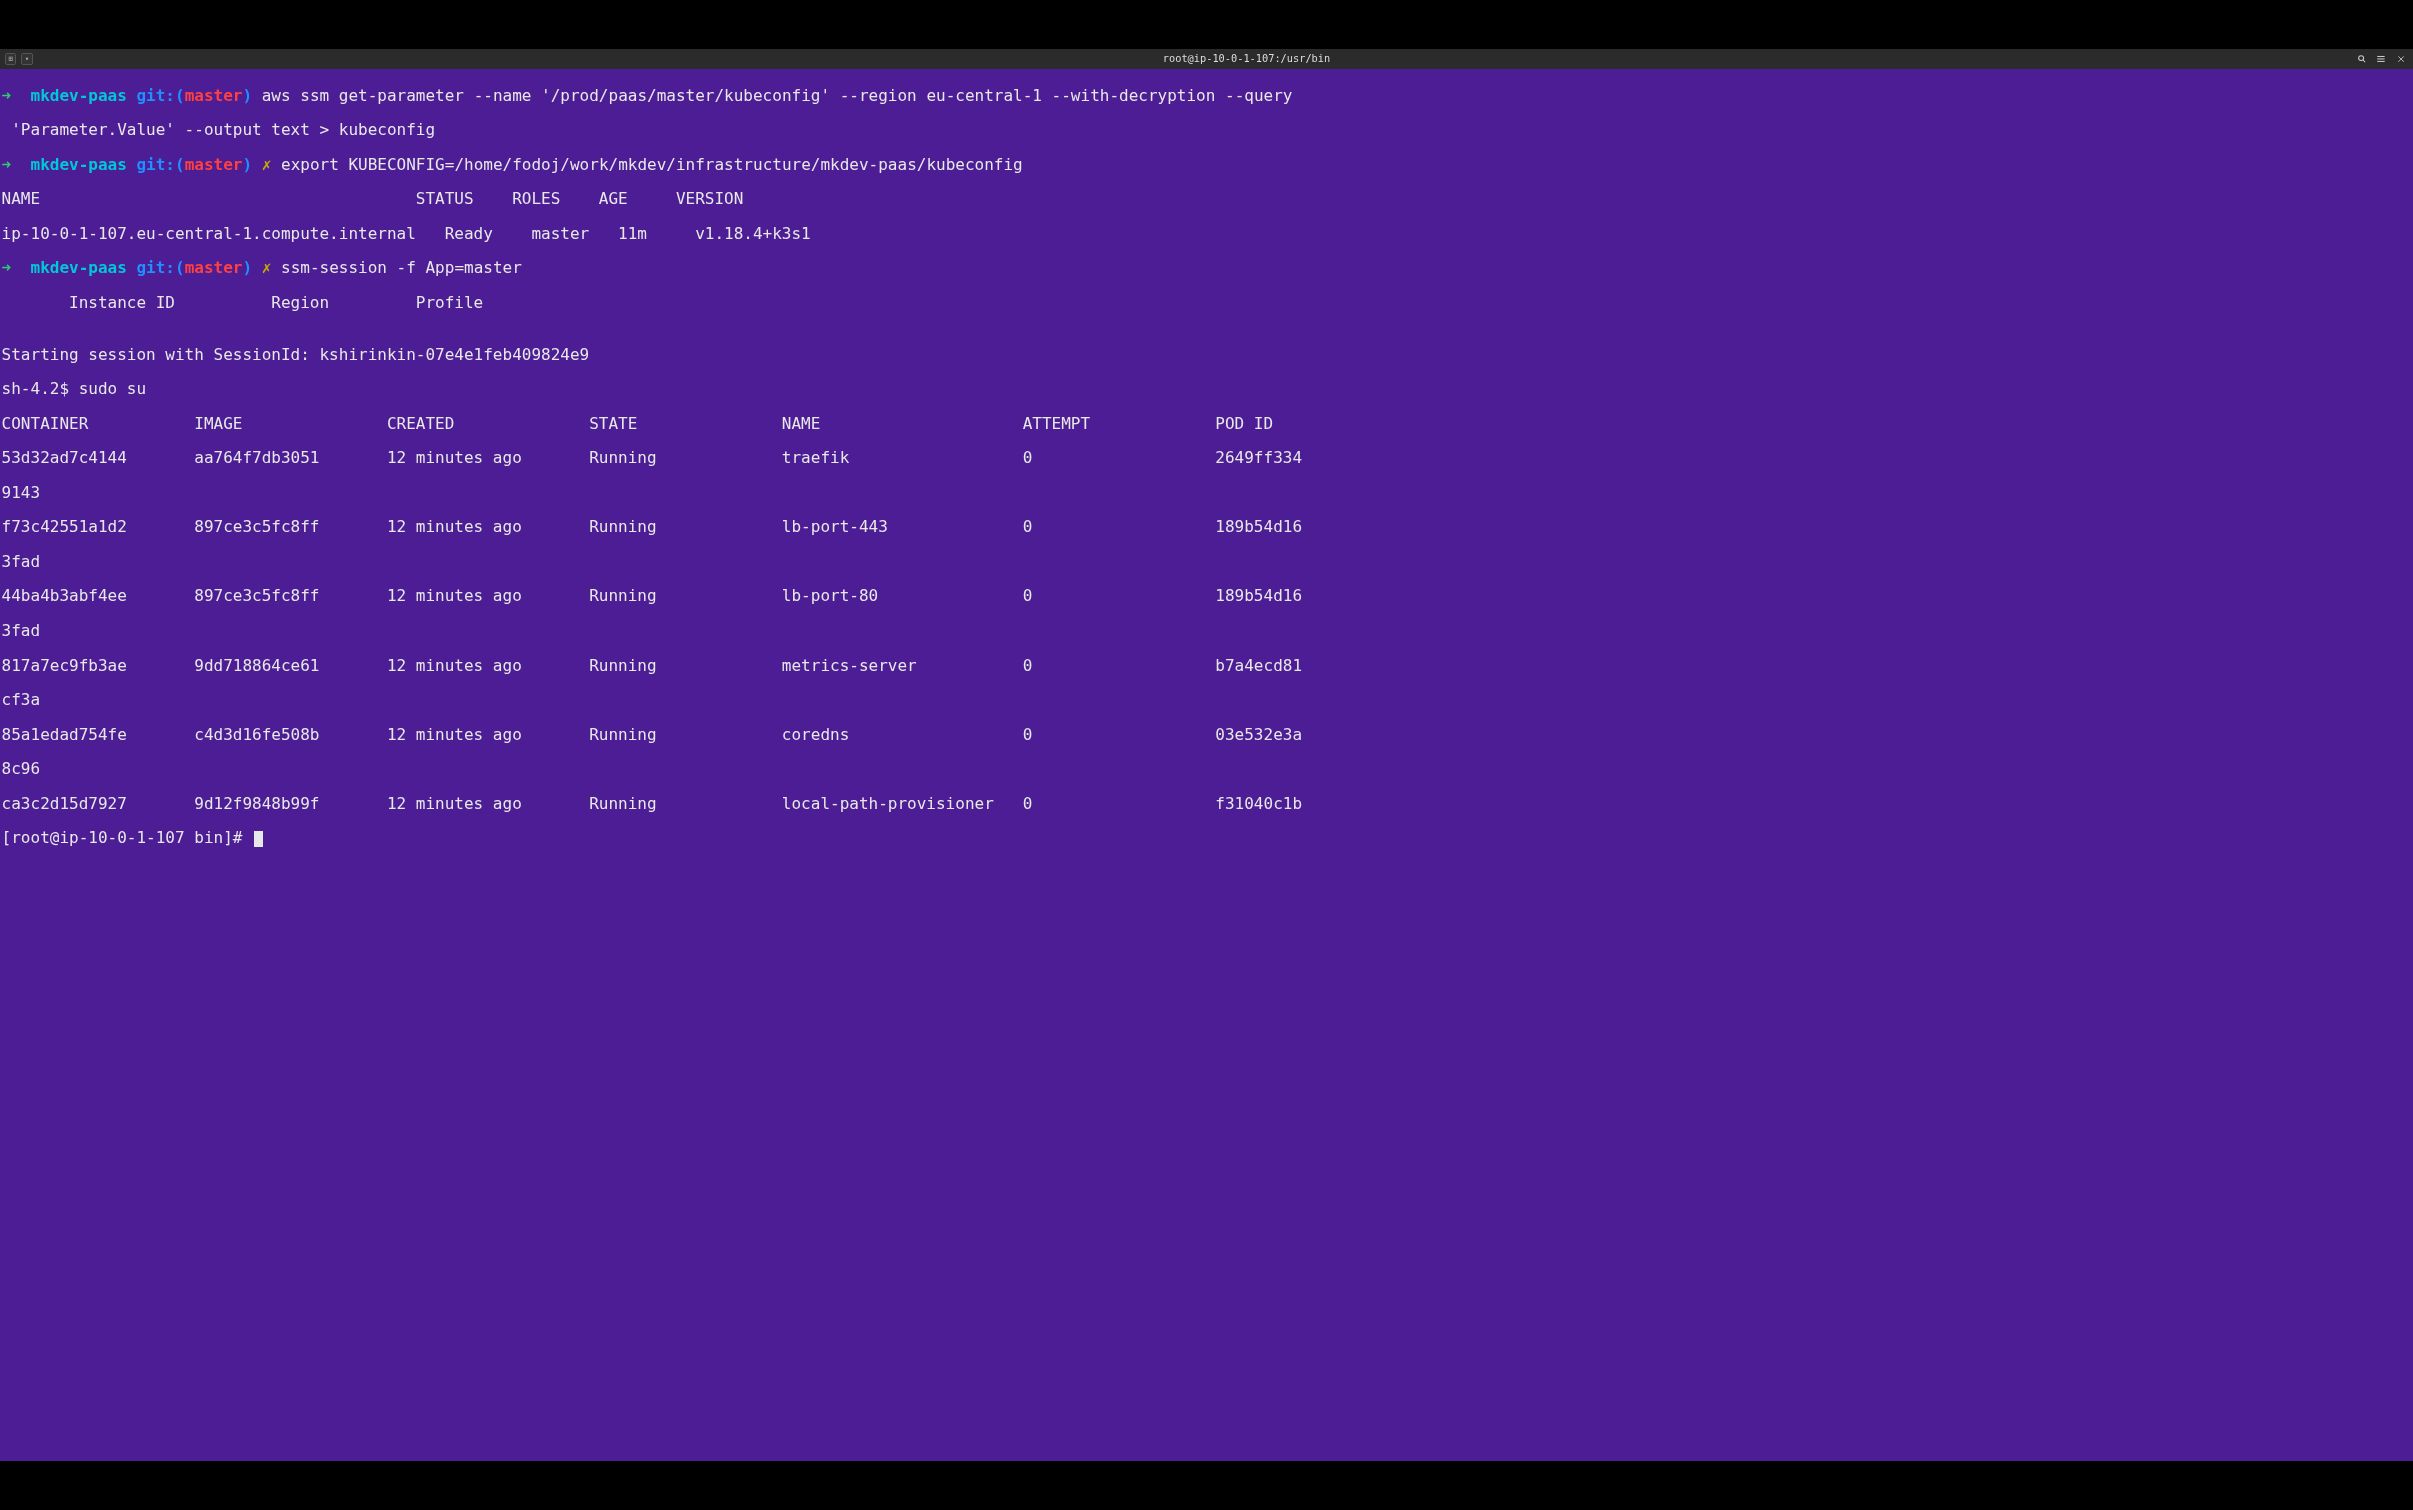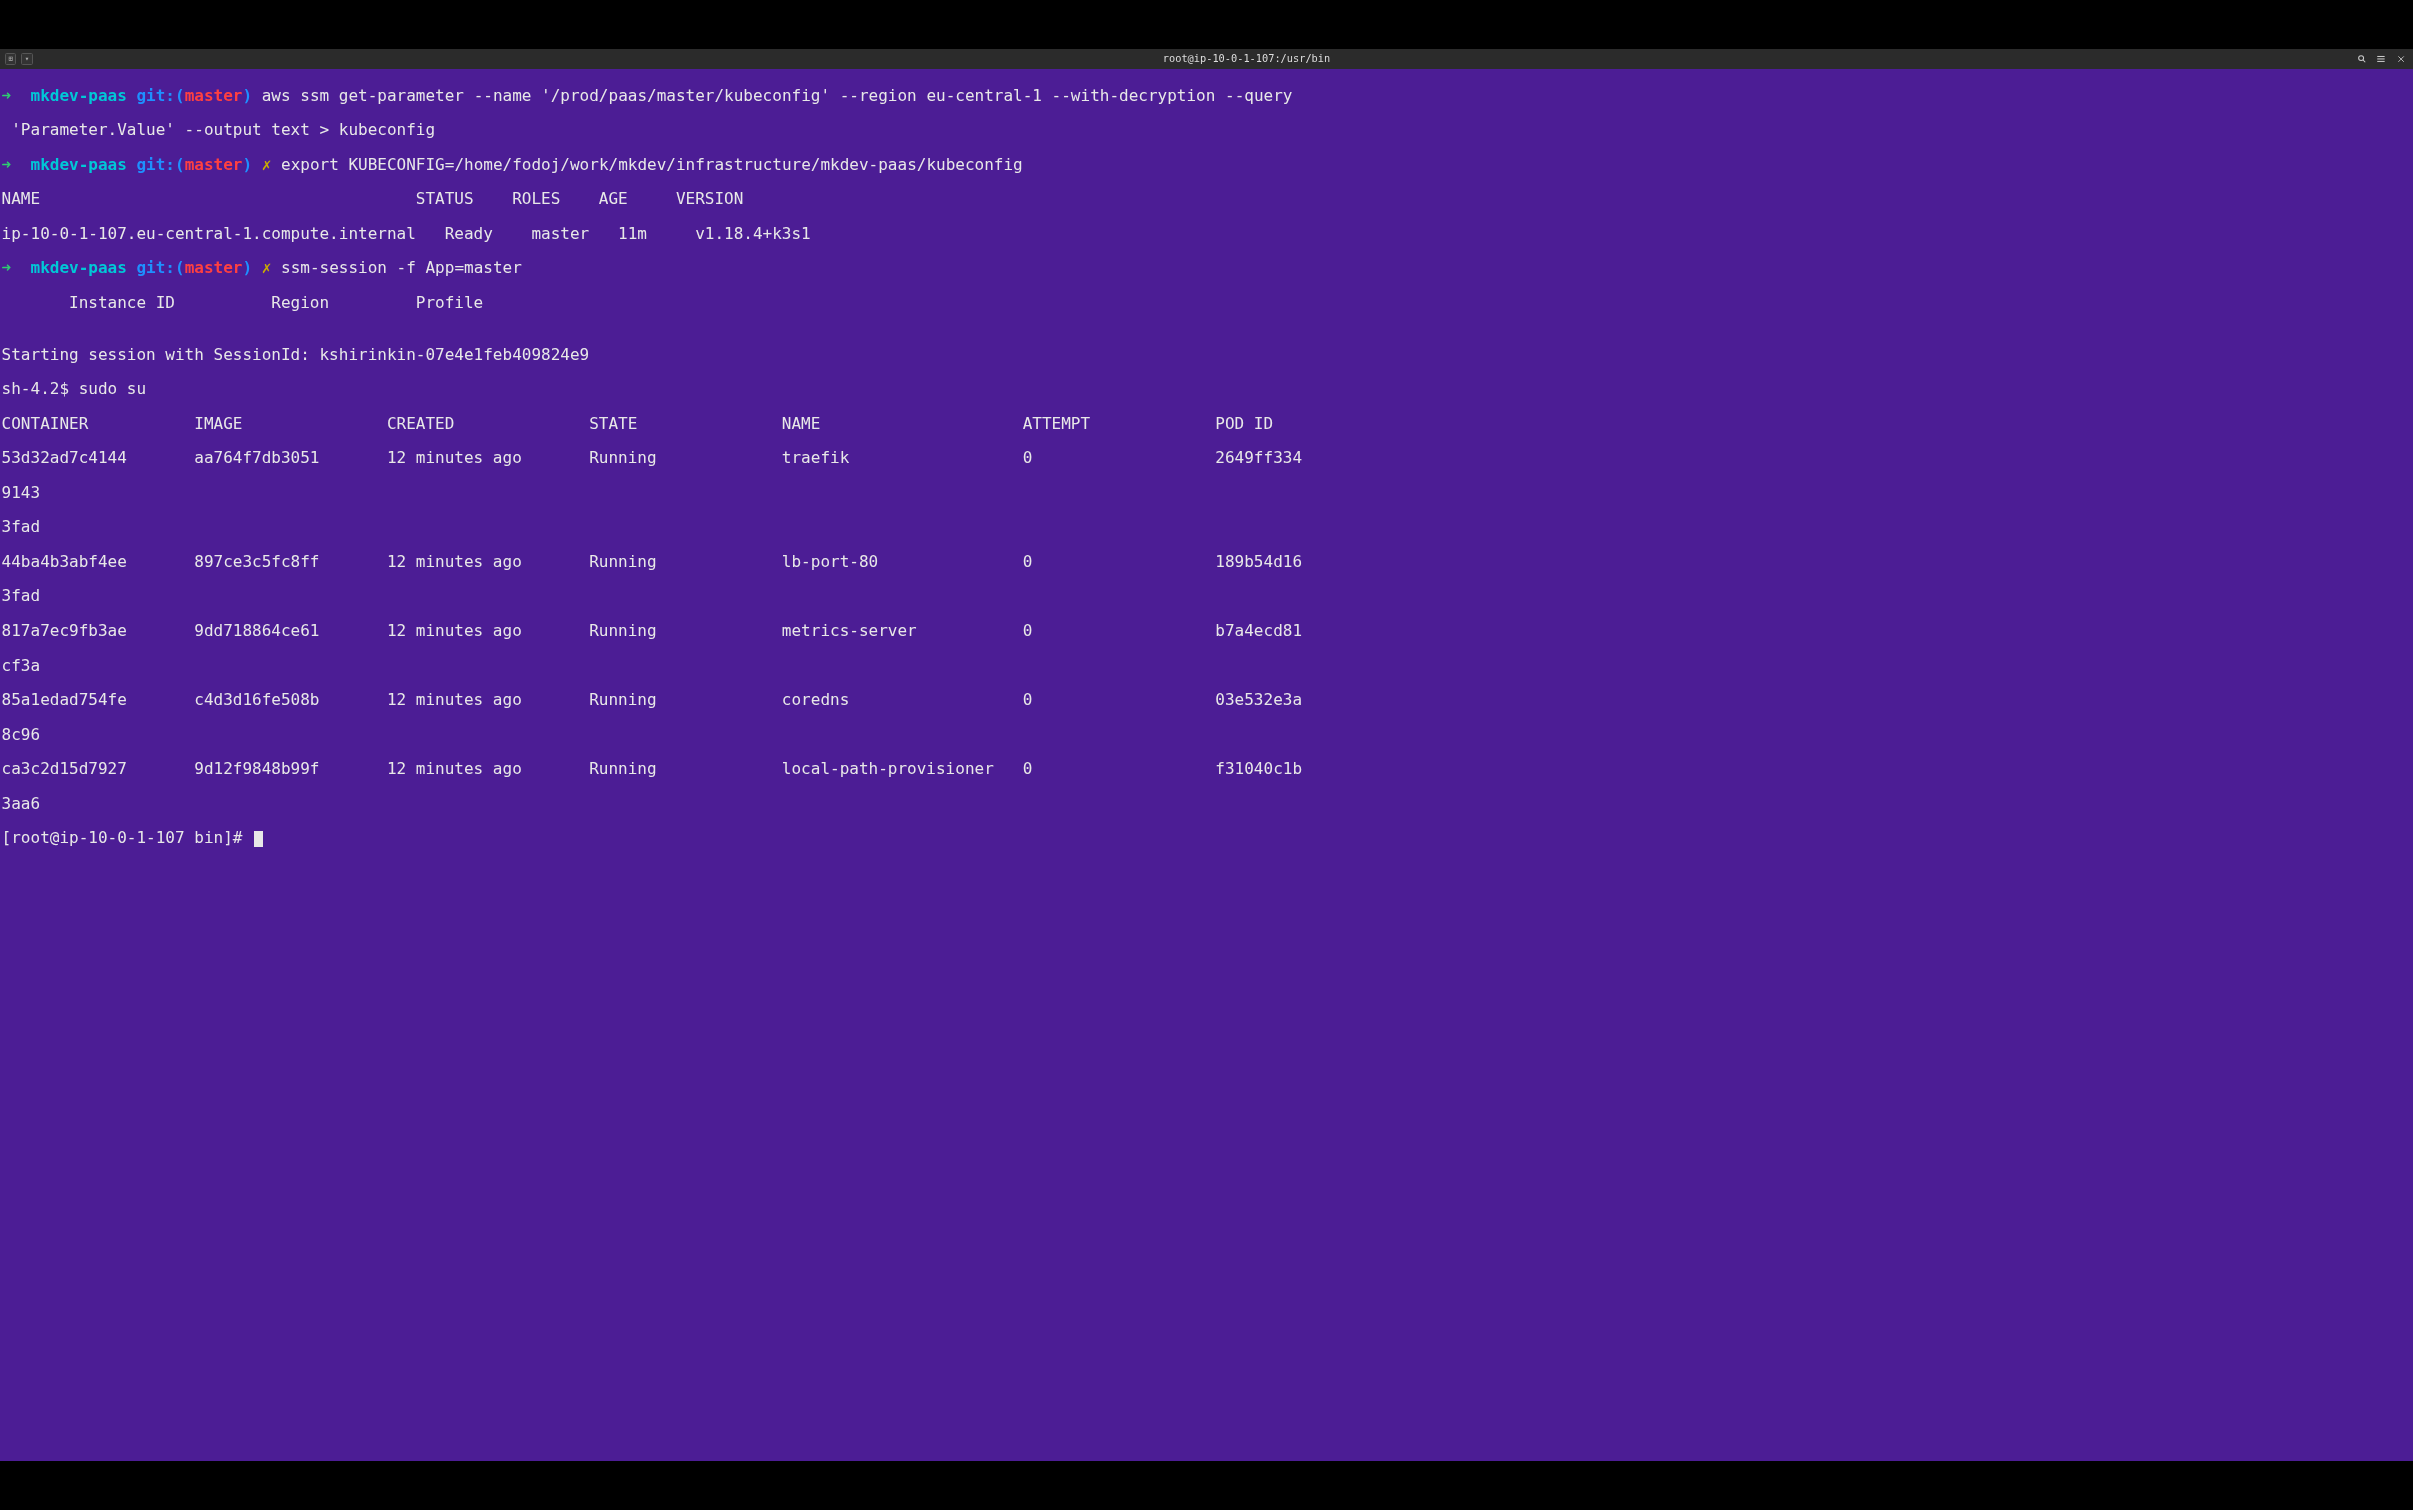--- a/index.html
+++ b/index.html
@@ -134,29 +134,29 @@
 <span class="ln">NAME                                       STATUS    ROLES    AGE     VERSION</span>
 <span class="ln">ip-10-0-1-107.eu-central-1.compute.internal   Ready    master   11m     v1.18.4+k3s1</span>
 <span class="ln"><span class="arrow">➜</span>  <span class="dir bold">mkdev-paas</span> <span class="git-pre bold">git:(</span><span class="git-br bold">master</span><span class="git-par bold">)</span> <span class="cmd-x">✗</span><span> ssm-session -f App=master</span></span>
 <span class="ln">       Instance ID          Region         Profile</span>
 <span class="ln"></span>
 <span class="ln">Starting session with SessionId: kshirinkin-07e4e1feb409824e9</span>
 <span class="ln">sh-4.2$ sudo su</span>
 <span class="ln">CONTAINER           IMAGE               CREATED              STATE               NAME                     ATTEMPT             POD ID</span>
 <span class="ln">53d32ad7c4144       aa764f7db3051       12 minutes ago       Running             traefik                  0                   2649ff334</span>
 <span class="ln">9143</span>
+<span class="ln">f73c42551a1d2       897ce3c5fc8ff       12 minutes ago       Running             lb-port-443              0                   189b54d16</span>
 <span class="ln">3fad</span>
 <span class="ln">44ba4b3abf4ee       897ce3c5fc8ff       12 minutes ago       Running             lb-port-80               0                   189b54d16</span>
 <span class="ln">3fad</span>
 <span class="ln">817a7ec9fb3ae       9dd718864ce61       12 minutes ago       Running             metrics-server           0                   b7a4ecd81</span>
 <span class="ln">cf3a</span>
 <span class="ln">85a1edad754fe       c4d3d16fe508b       12 minutes ago       Running             coredns                  0                   03e532e3a</span>
 <span class="ln">8c96</span>
 <span class="ln">ca3c2d15d7927       9d12f9848b99f       12 minutes ago       Running             local-path-provisioner   0                   f31040c1b</span>
-<span class="ln">3aa6</span>
 <span class="ln"><span>[root@ip-10-0-1-107 bin]# </span><span class="cursor"></span></span>
     </div>
 
   </div>
 
   <div class="black-bar"></div>
 </div>
 
 
 </body></html>

